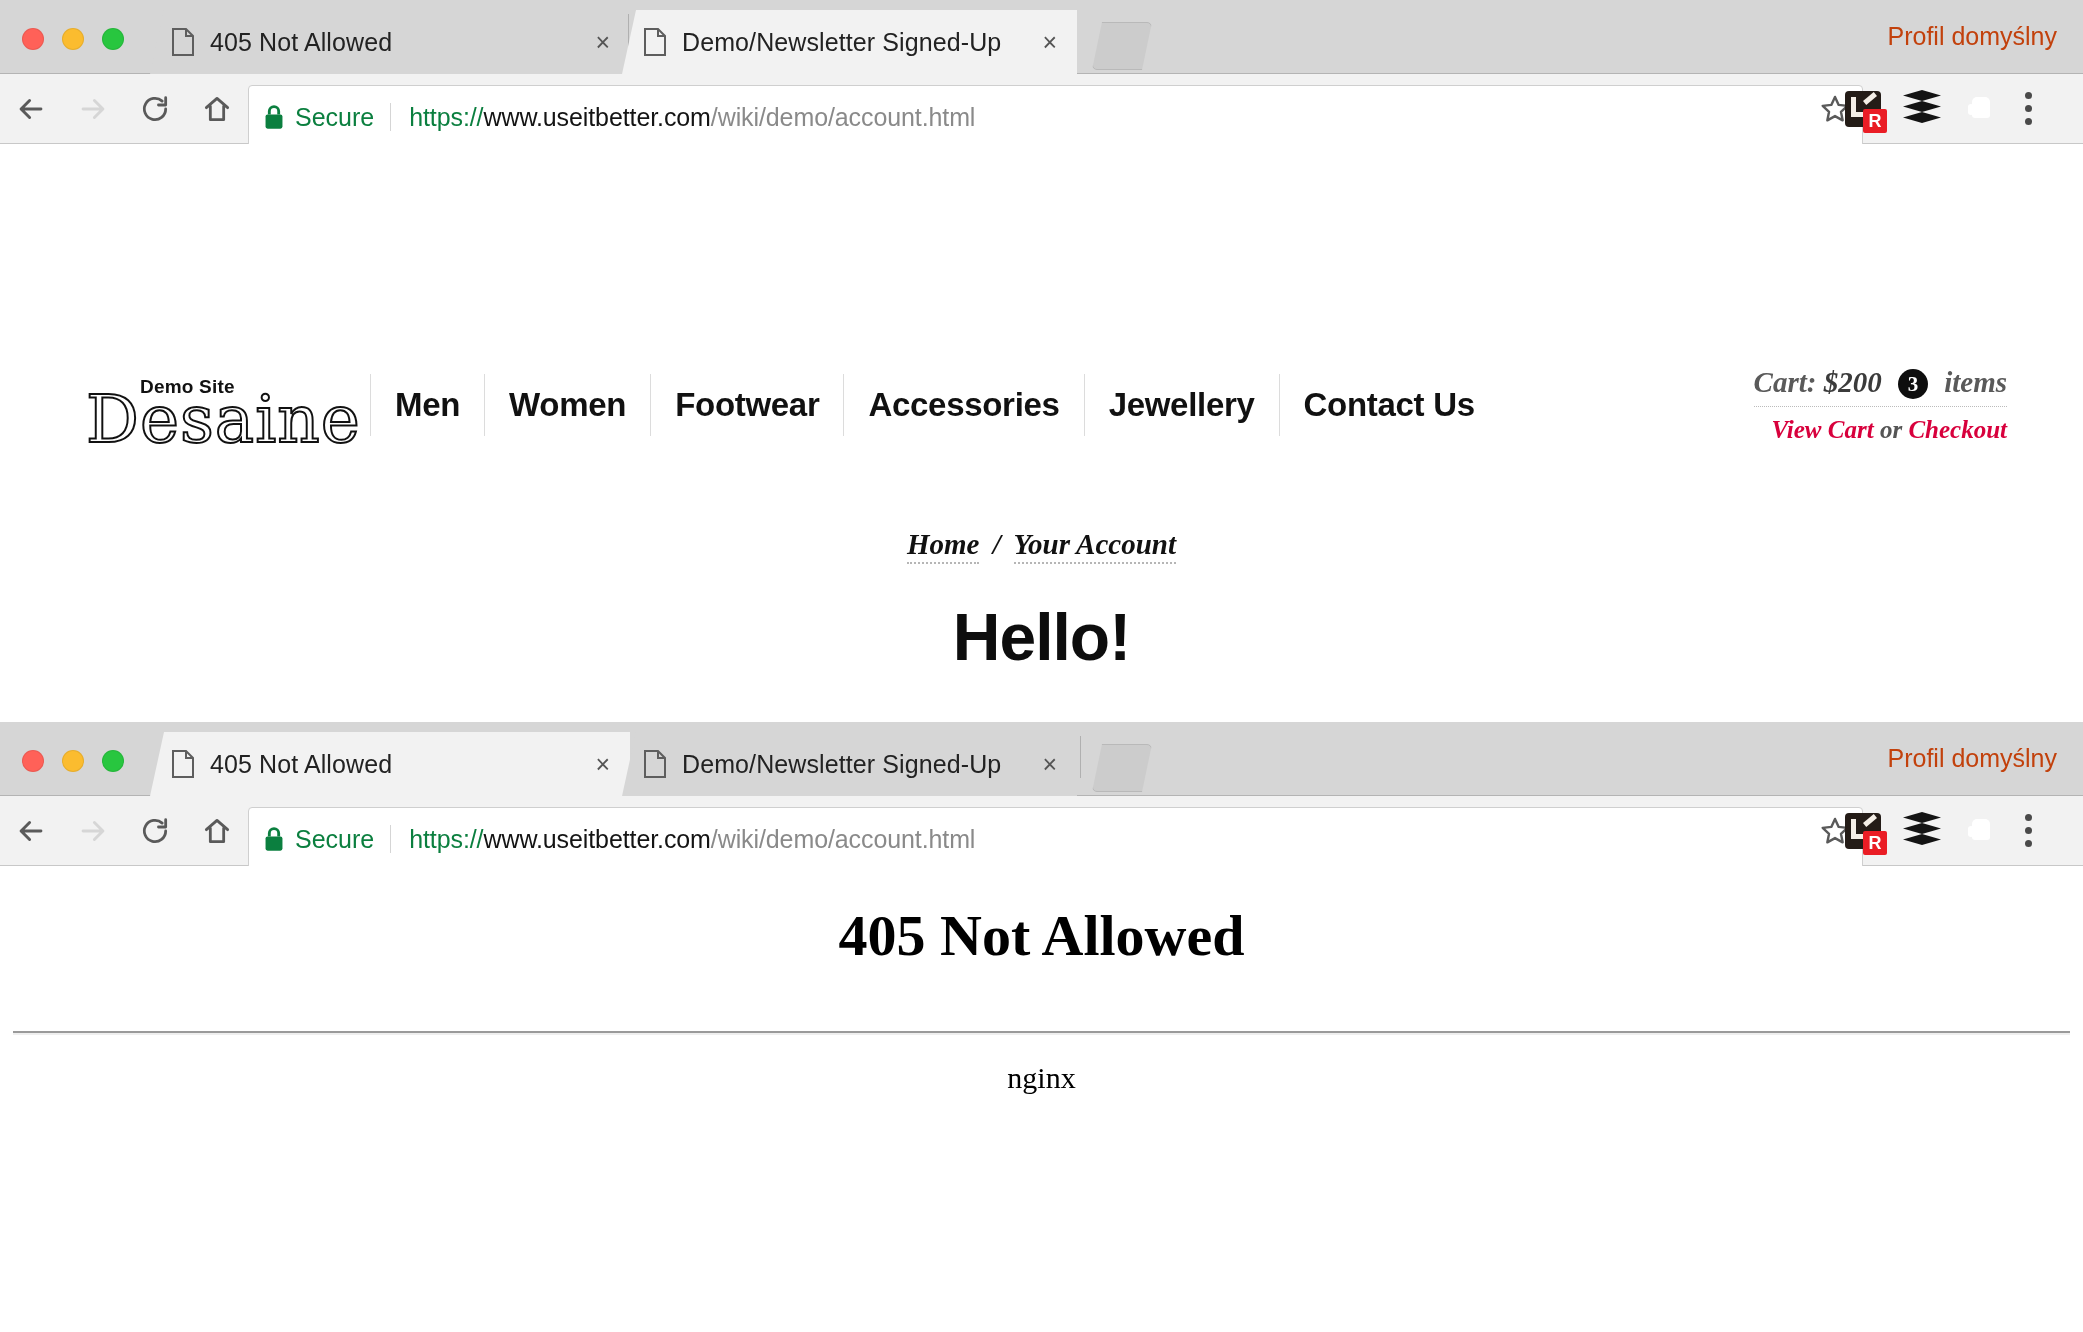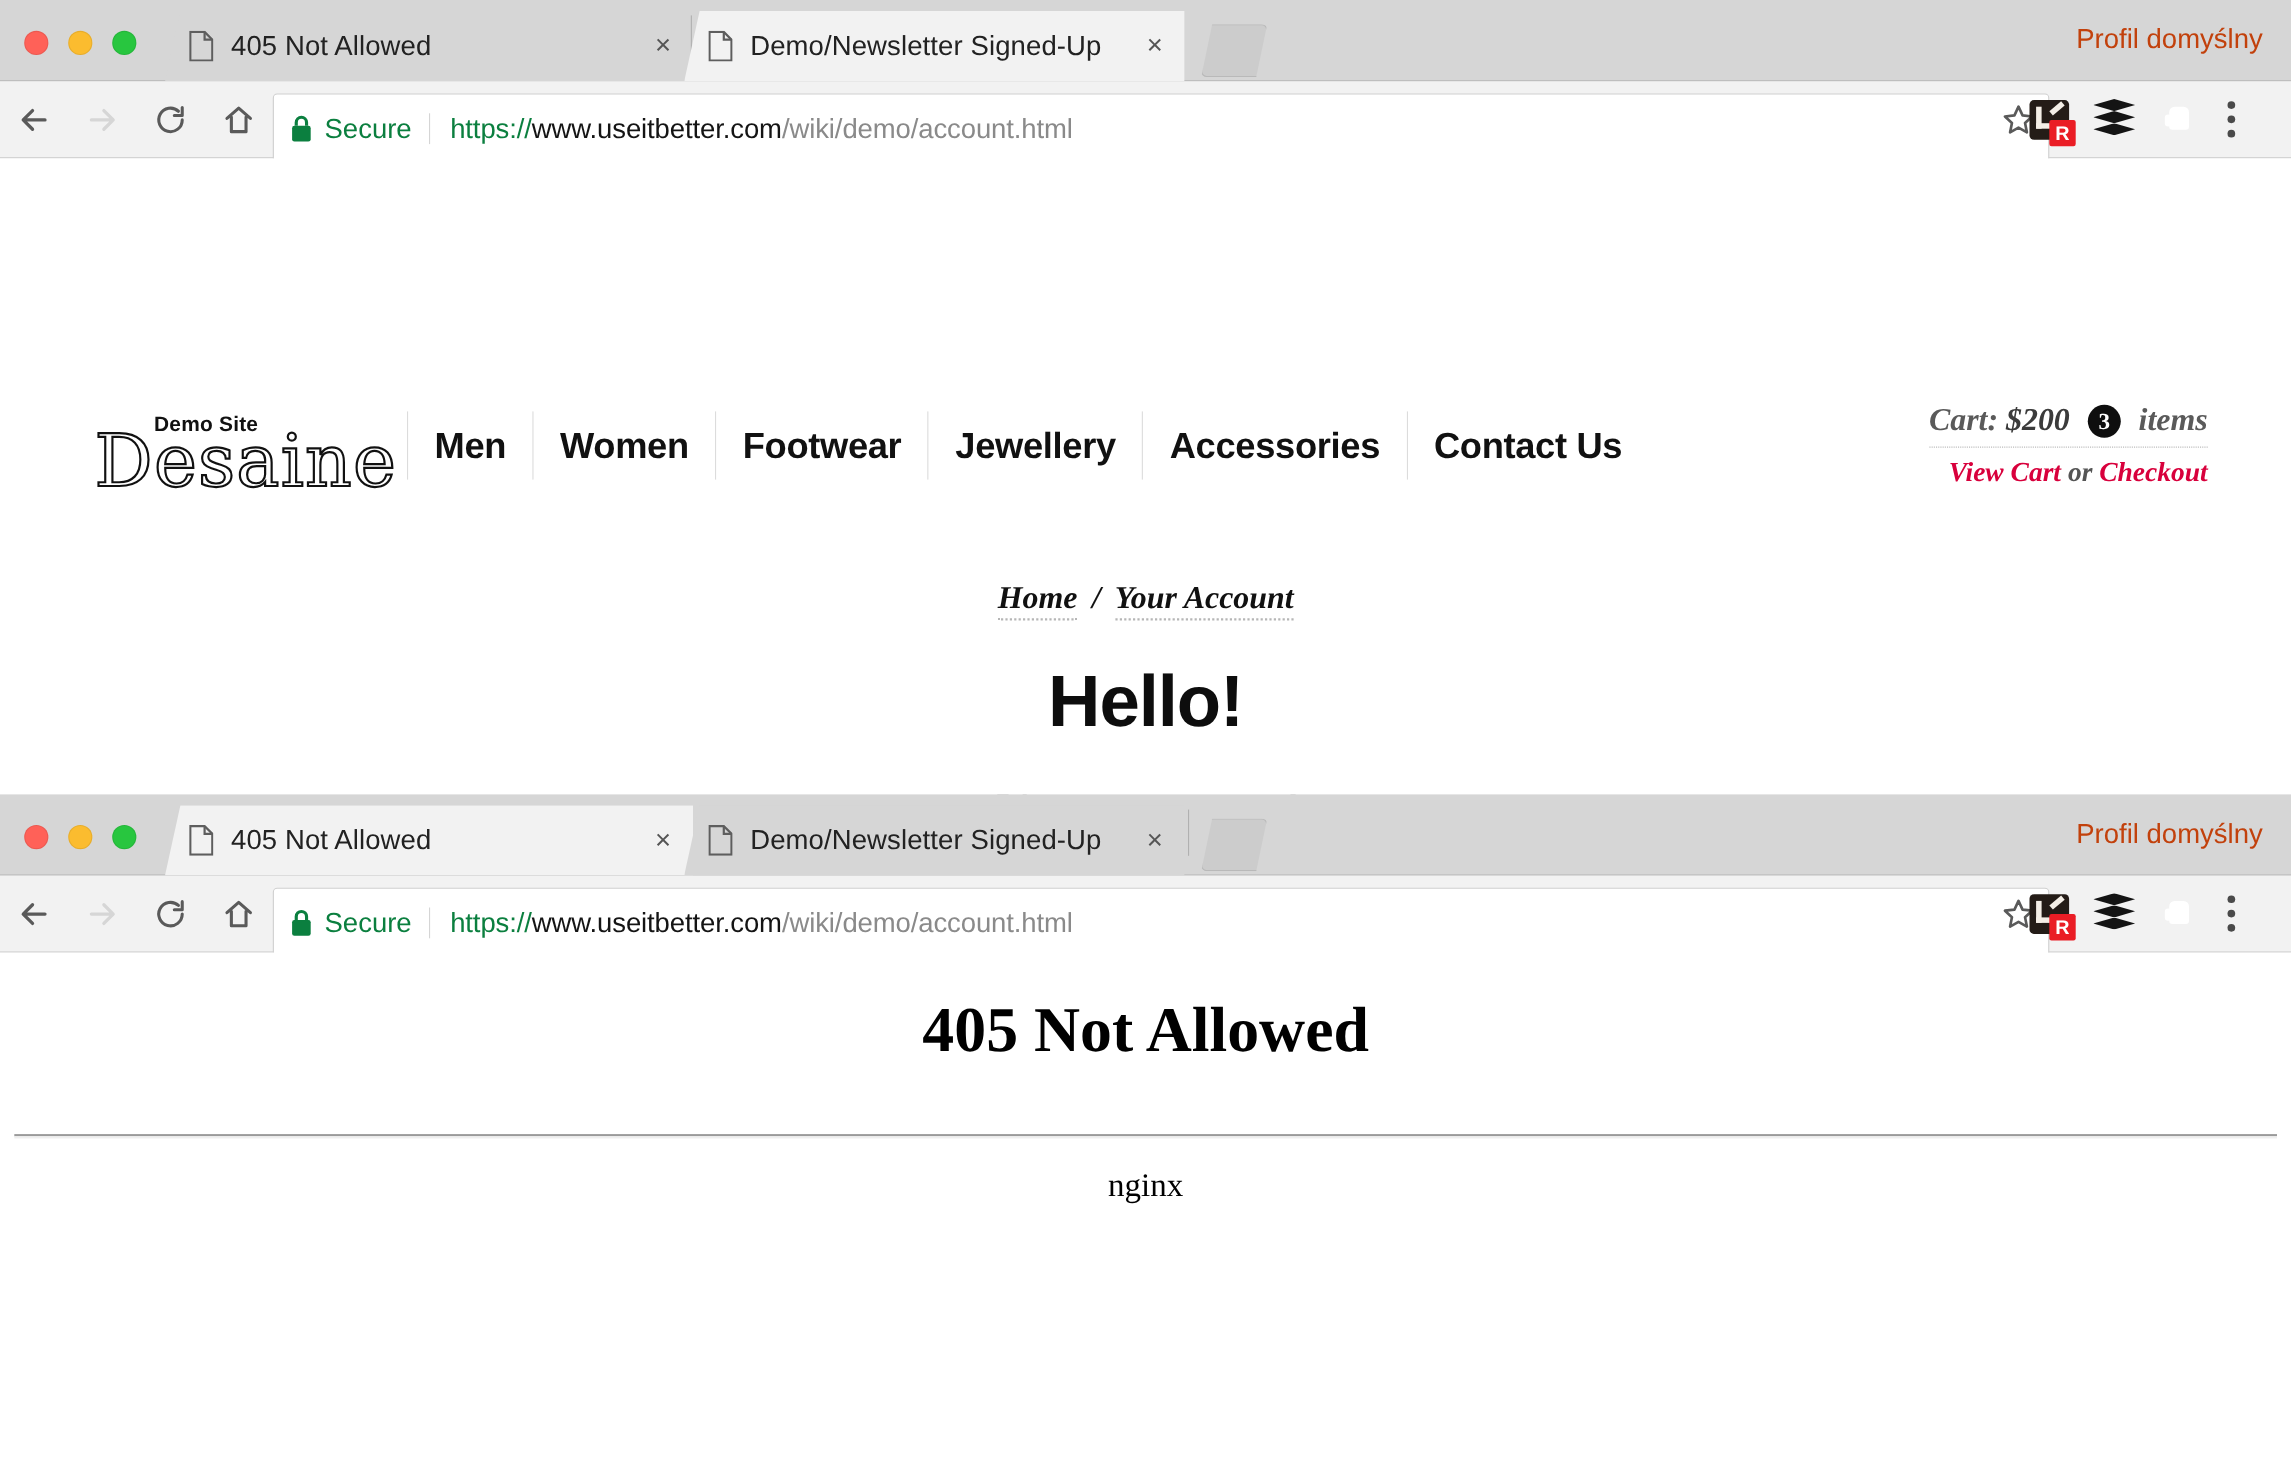--- a/index.html
+++ b/index.html
@@ -379,22 +379,22 @@
     <div class="page-shop">
 
       <div class="logo"></div>
       <span class="logo-kicker">Demo Site</span>
       <span class="logo-word">Desaine</span>
 
       <div class="nav">
         <span class="nav-item">Men</span>
         <span class="nav-item">Women</span>
         <span class="nav-item">Footwear</span>
+        <span class="nav-item">Accessories</span>
         <span class="nav-item">Jewellery</span>
-        <span class="nav-item">Accessories</span>
         <span class="nav-item">Contact Us</span>
       </div>
 
       <div class="cart-box">
         <div class="cart-line1">
           <span>Cart:</span>
           <span class="amount">$200</span>
           <span class="cart-badge">3</span>
           <span>items</span>
         </div>

